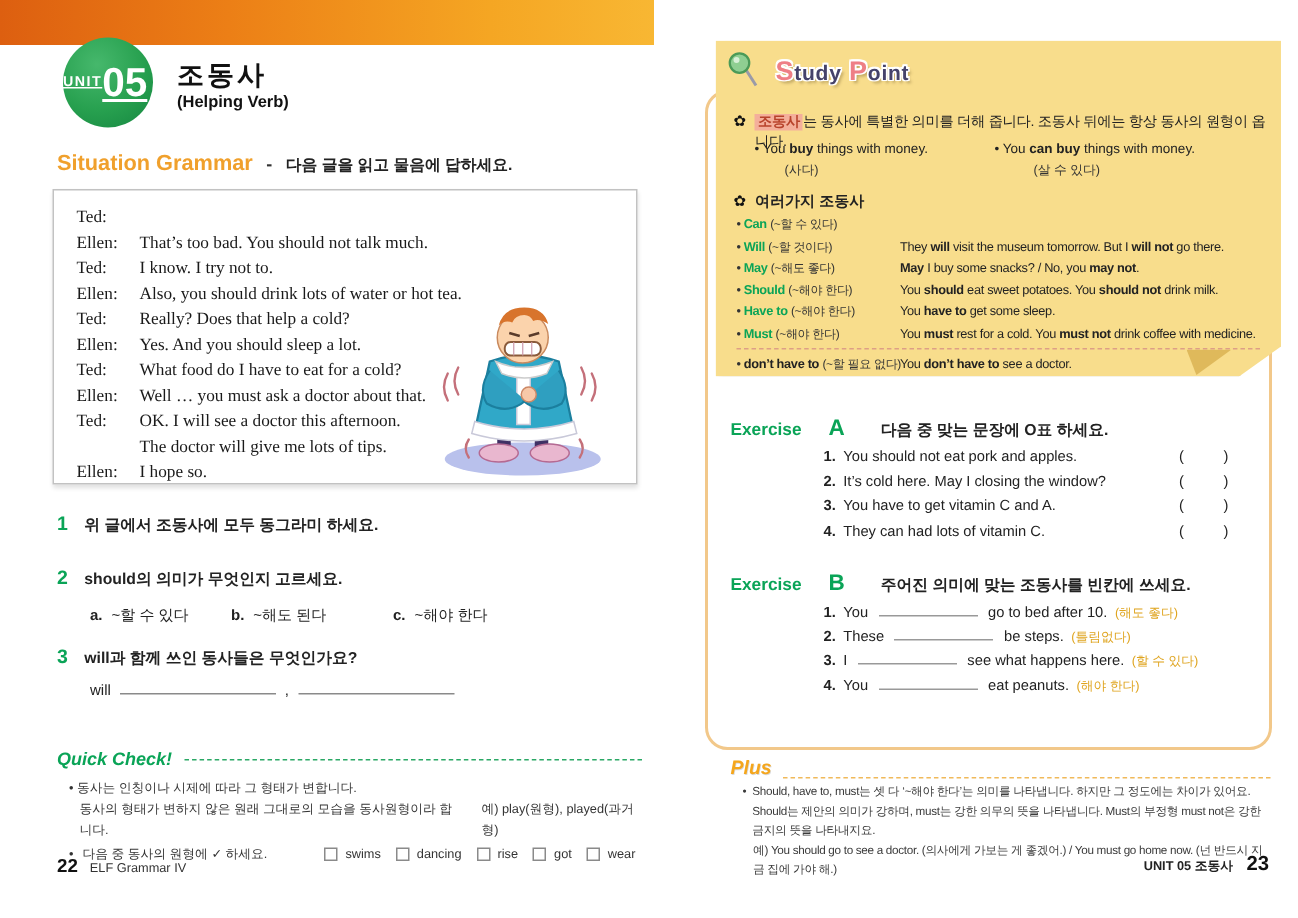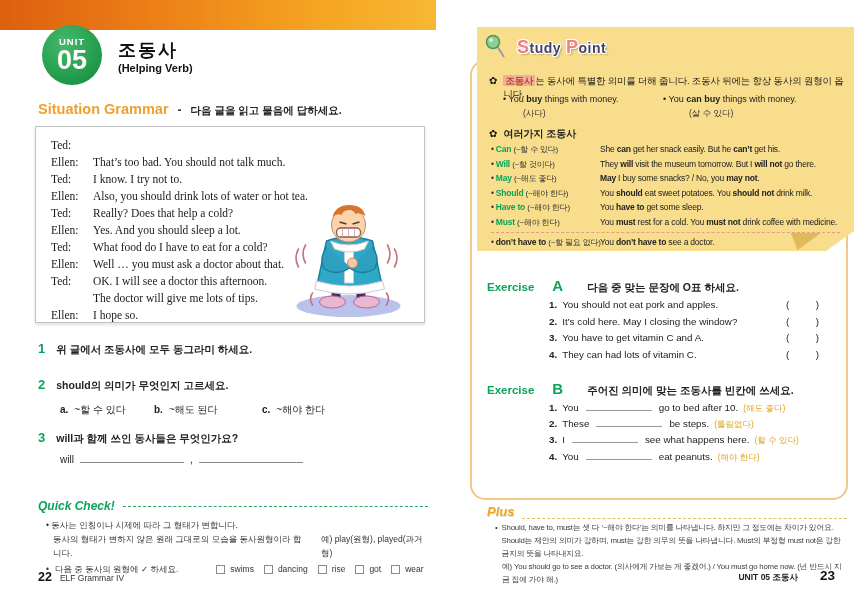--- a/index.html
+++ b/index.html
@@ -5,21 +5,21 @@
   * { margin:0; padding:0; box-sizing:border-box; }
   html,body { background:#fff; }
   body { font-family:"Liberation Sans", sans-serif; color:#222; }
   #spread { position:relative; width:865px; height:612px; background:#fff; overflow:hidden; }
 
   
   .banner { position:absolute; left:0; top:0; width:436px; height:30px;
     background:linear-gradient(90deg,#dd5f10 0%,#ec7f16 35%,#f5a623 75%,#f8b733 100%); }
   .unit-badge { position:absolute; left:42px; top:25px; width:60px; height:60px; border-radius:50%;
     background:radial-gradient(circle at 38% 30%, #46b86c 0%, #27a04f 55%, #158540 100%);
-    display:flex; flex-direction:column; align-items:center; justify-content:center; color:#fff; }
+    display:flex; flex-direction:row; align-items:center; color:#fff;text-decoration:underline; }
   .unit-label { font-size:9.5px; font-weight:bold; letter-spacing:1px; margin-top:-2px; }
   .unit-number { font-size:27px; font-weight:bold; line-height:26px; }
   .unit-title { position:absolute; left:118px; top:38px; font-size:18px; font-weight:bold; letter-spacing:2px; color:#111; }
   .unit-subtitle { position:absolute; left:118px; top:62px; font-size:11px; font-weight:bold; color:#111; }
 
   .sg-head { position:absolute; left:38px; top:101px; display:flex; align-items:baseline; gap:9px; }
   .sg-title { color:#f0a02c; font-size:14.5px; font-weight:bold; }
   .sg-dash { font-weight:bold; font-size:12px; color:#333; }
   .sg-instruction { font-size:10.5px; font-weight:bold; color:#222; }
 
@@ -109,21 +109,21 @@
   .hint { color:#dfa41e; font-size:8.5px; margin-left:5px; }
 
   .plus-head { position:absolute; left:487px; top:504px; width:360px; display:flex; align-items:flex-end; gap:8px; }
   .plus-title { color:#f5a61c; font-weight:bold; font-style:italic; font-size:13px; flex:none;
     text-shadow:0.5px 0.5px 0 rgba(0,0,0,.15); }
   .dash-line-orange { flex:1; border-top:1.5px dashed #f0b95a; height:0; }
   .plus-body { position:absolute; left:495px; top:521px; width:352px; font-size:7.8px; line-height:13px; color:#3a3a3a; letter-spacing:-.2px; }
   .plus-p { display:flex; gap:4px; }
   .plus-ex { padding-left:7px; }
 
-  .footer-right { position:absolute; right:30px; top:568px; display:flex; align-items:baseline; gap:22px;text-align:right; }
+  .footer-right { position:absolute; right:19px; top:568px; display:flex; align-items:baseline; gap:9px;text-align:right; }
   .fr-unit { font-size:8.5px; font-weight:bold; color:#222; }
   .fr-page { font-size:13.5px; font-weight:bold; color:#111; }
 </style>
 </head>
 <body>
 
 <div id="spread">
 
   <div class="banner"></div>
 
@@ -318,21 +318,20 @@
     <div class="sp-gloss" style="left:212px; top:81px;">(살 수 있다)</div>
 
     <div class="sp-bullet-row" style="top:100px;">
       <span class="flower">✿</span>
       <span class="sp-subhead">여러가지 조동사</span>
     </div>
 
     <div class="modal-table" style="top:115px;">
       <div class="modal-row">
           <span class="modal-term-col"><span class="modal-dot">•</span><span class="modal-term">Can</span> <span class="modal-meaning">(~할 수 있다)</span></span>
-          <span class="modal-ex"><span>She </span><span class="seg-b">can</span><span> get her snack easily. But he </span><span class="seg-b">can’t</span><span> get his.</span></span>
         </div>
       <div class="modal-row">
           <span class="modal-term-col"><span class="modal-dot">•</span><span class="modal-term">Will</span> <span class="modal-meaning">(~할 것이다)</span></span>
           <span class="modal-ex"><span>They </span><span class="seg-b">will</span><span> visit the museum tomorrow. But I </span><span class="seg-b">will not</span><span> go there.</span></span>
         </div>
       <div class="modal-row">
           <span class="modal-term-col"><span class="modal-dot">•</span><span class="modal-term">May</span> <span class="modal-meaning">(~해도 좋다)</span></span>
           <span class="modal-ex"><span class="seg-b">May</span><span> I buy some snacks? / No, you </span><span class="seg-b">may not</span><span>.</span></span>
         </div>
       <div class="modal-row">

